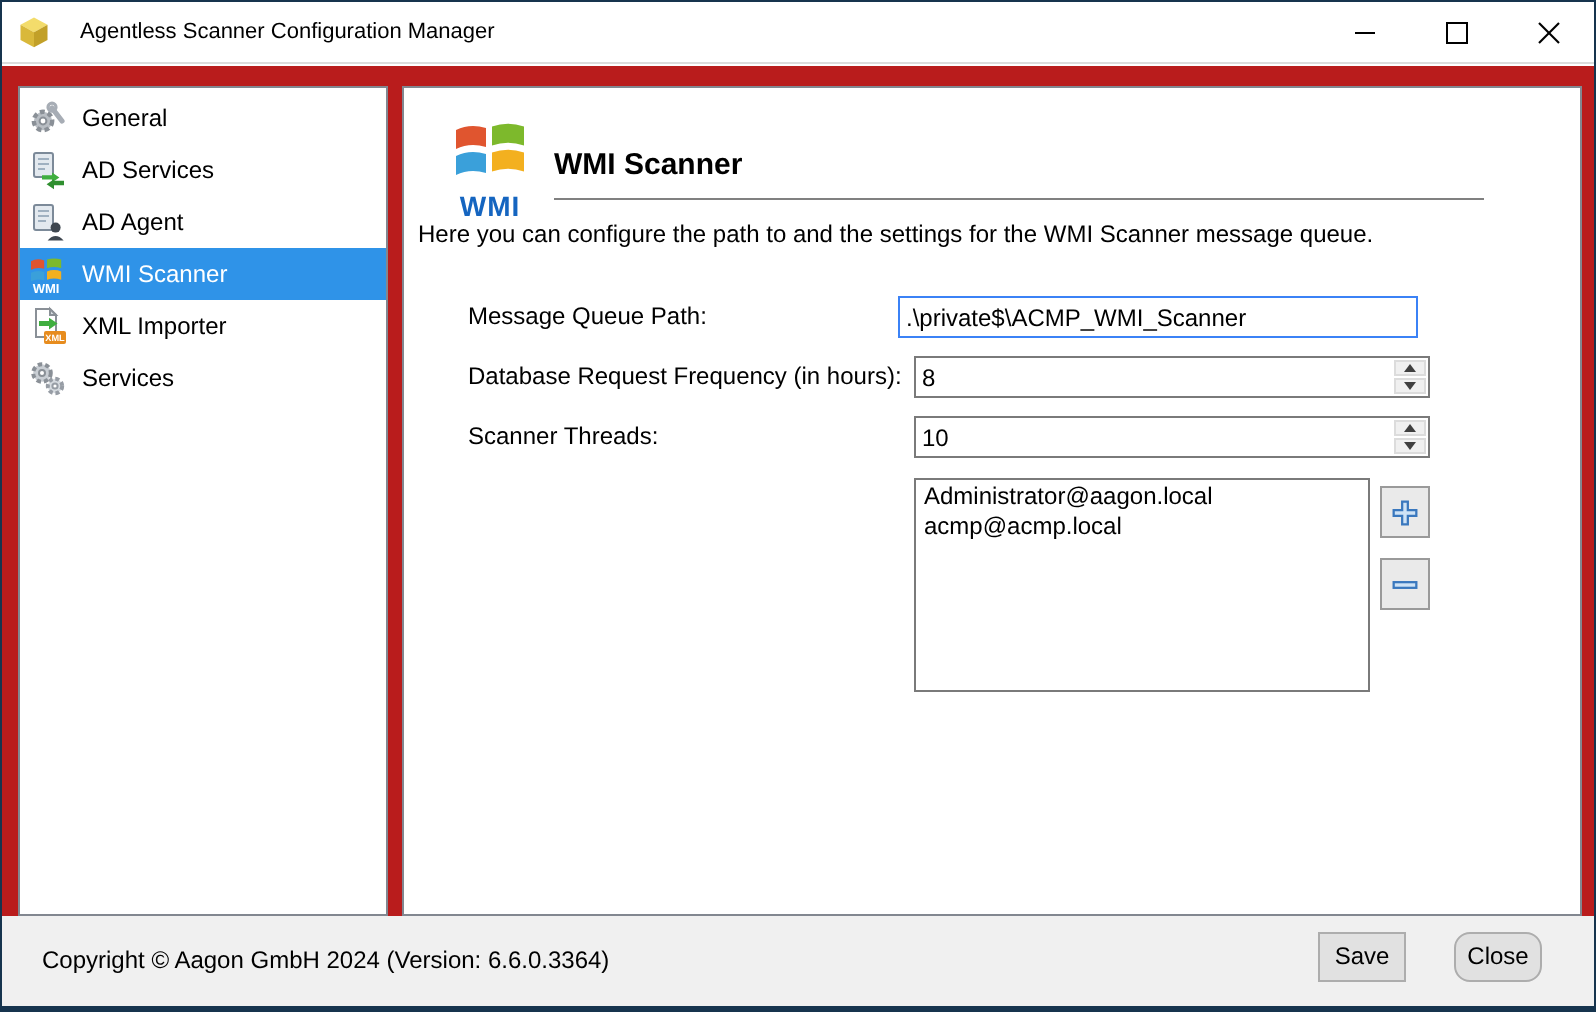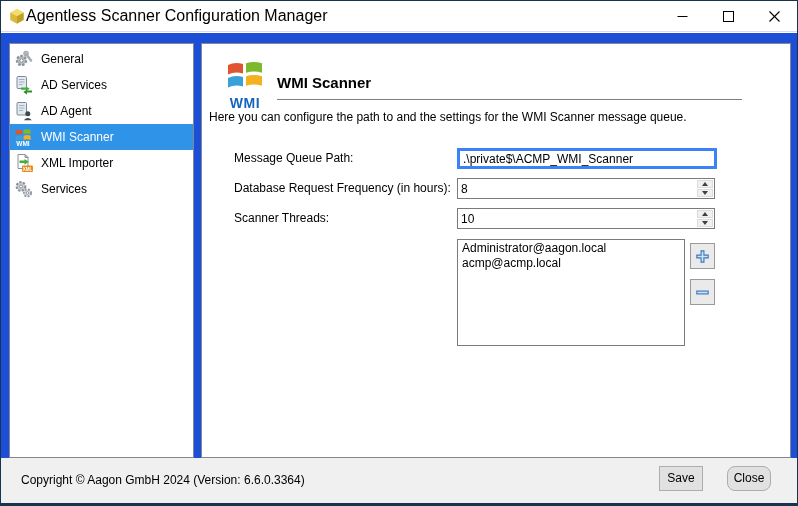--- a/index.html
+++ b/index.html
@@ -6,39 +6,39 @@
   *{box-sizing:border-box;}
   .window{
     position:relative;width:798px;height:506px;background:#fff;
     border:1px solid #16344e;border-bottom-width:3px;
     font-family:"Liberation Sans",sans-serif;font-size:12px;color:#000;
     overflow:hidden;
   }
   
   .titlebar{height:31px;border-bottom:1px solid #dcdcdc;display:flex;align-items:center;background:#fff;}
   .app-icon{margin-left:7px;display:flex;}
-  .title-text{margin-left:0;font-size:16px;}
+  .title-text{margin-left:14px;font-size:11px;}
   .win-controls{margin-left:auto;display:flex;height:100%;}
   .win-btn{width:46px;display:flex;align-items:center;justify-content:center;cursor:default;}
   
-  .main{position:absolute;left:0;right:0;top:32px;bottom:45px;background:#1d4ed8;}
+  .main{position:absolute;left:0;right:0;top:32px;bottom:45px;background:#b91c1c;}
   .sidebar{position:absolute;left:8px;top:10px;bottom:0;width:185px;border:1px solid #828790;background:#fff;padding-top:2px;}
   .side-item{height:26px;display:flex;align-items:center;padding-left:3px;gap:6px;cursor:default;}
   .side-item .icon{width:22px;height:22px;display:flex;align-items:center;justify-content:center;flex:0 0 22px;}
   .side-item.selected{background:#2f93e8;color:#fff;}
   .content{position:absolute;left:200px;top:10px;bottom:0;width:590px;border:1px solid #828790;background:#fff;}
   
   .hdr-icon{position:absolute;left:20px;top:13px;width:46px;text-align:center;line-height:1;}
   .hdr-caption{font-weight:bold;color:#1565c0;font-size:14px;letter-spacing:.5px;margin-top:1px;}
   .hdr-title{position:absolute;left:75px;top:30px;font-size:15px;font-weight:bold;}
   .hdr-rule{position:absolute;left:75px;top:55px;width:465px;border-top:1px solid #808080;height:0;}
   .hdr-desc{position:absolute;left:7px;top:66px;}
   
   .f-label{position:absolute;left:32px;height:21px;line-height:21px;}
-  .txt{position:absolute;left:255px;width:260px;height:21px;border:3px solid #3b82f6;
+  .txt{position:absolute;left:247px;width:260px;height:21px;border:1px solid #3b82f6;
        font-family:"Liberation Sans",sans-serif;font-size:12px;padding:0 3px;background:#fff;outline:none;}
   .spin-wrap{position:absolute;left:255px;width:258px;height:21px;border:1px solid #7a7a7a;display:flex;background:#fff;}
   .spin-wrap input{flex:1;border:none;outline:none;font-family:"Liberation Sans",sans-serif;font-size:12px;padding:0 3px;min-width:0;}
   .spin-col{width:16px;display:flex;flex-direction:column;margin:1px;gap:1px;}
   .spin-btn{flex:1;background:#f0f0f0;border:1px solid #dcdcdc;display:flex;align-items:center;justify-content:center;cursor:default;}
   .tri-up{width:0;height:0;border-left:3px solid transparent;border-right:3px solid transparent;border-bottom:4px solid #404040;}
   .tri-down{width:0;height:0;border-left:3px solid transparent;border-right:3px solid transparent;border-top:4px solid #404040;}
   .credentials{position:absolute;left:255px;top:195px;width:228px;height:107px;border:1px solid #7a7a7a;background:#fff;padding:1px 4px;line-height:15px;overflow:hidden;}
   .cred-btn{position:absolute;left:488px;width:25px;height:26px;background:#eaeaea;border:1px solid #9a9a9a;display:flex;align-items:center;justify-content:center;cursor:default;}
   

